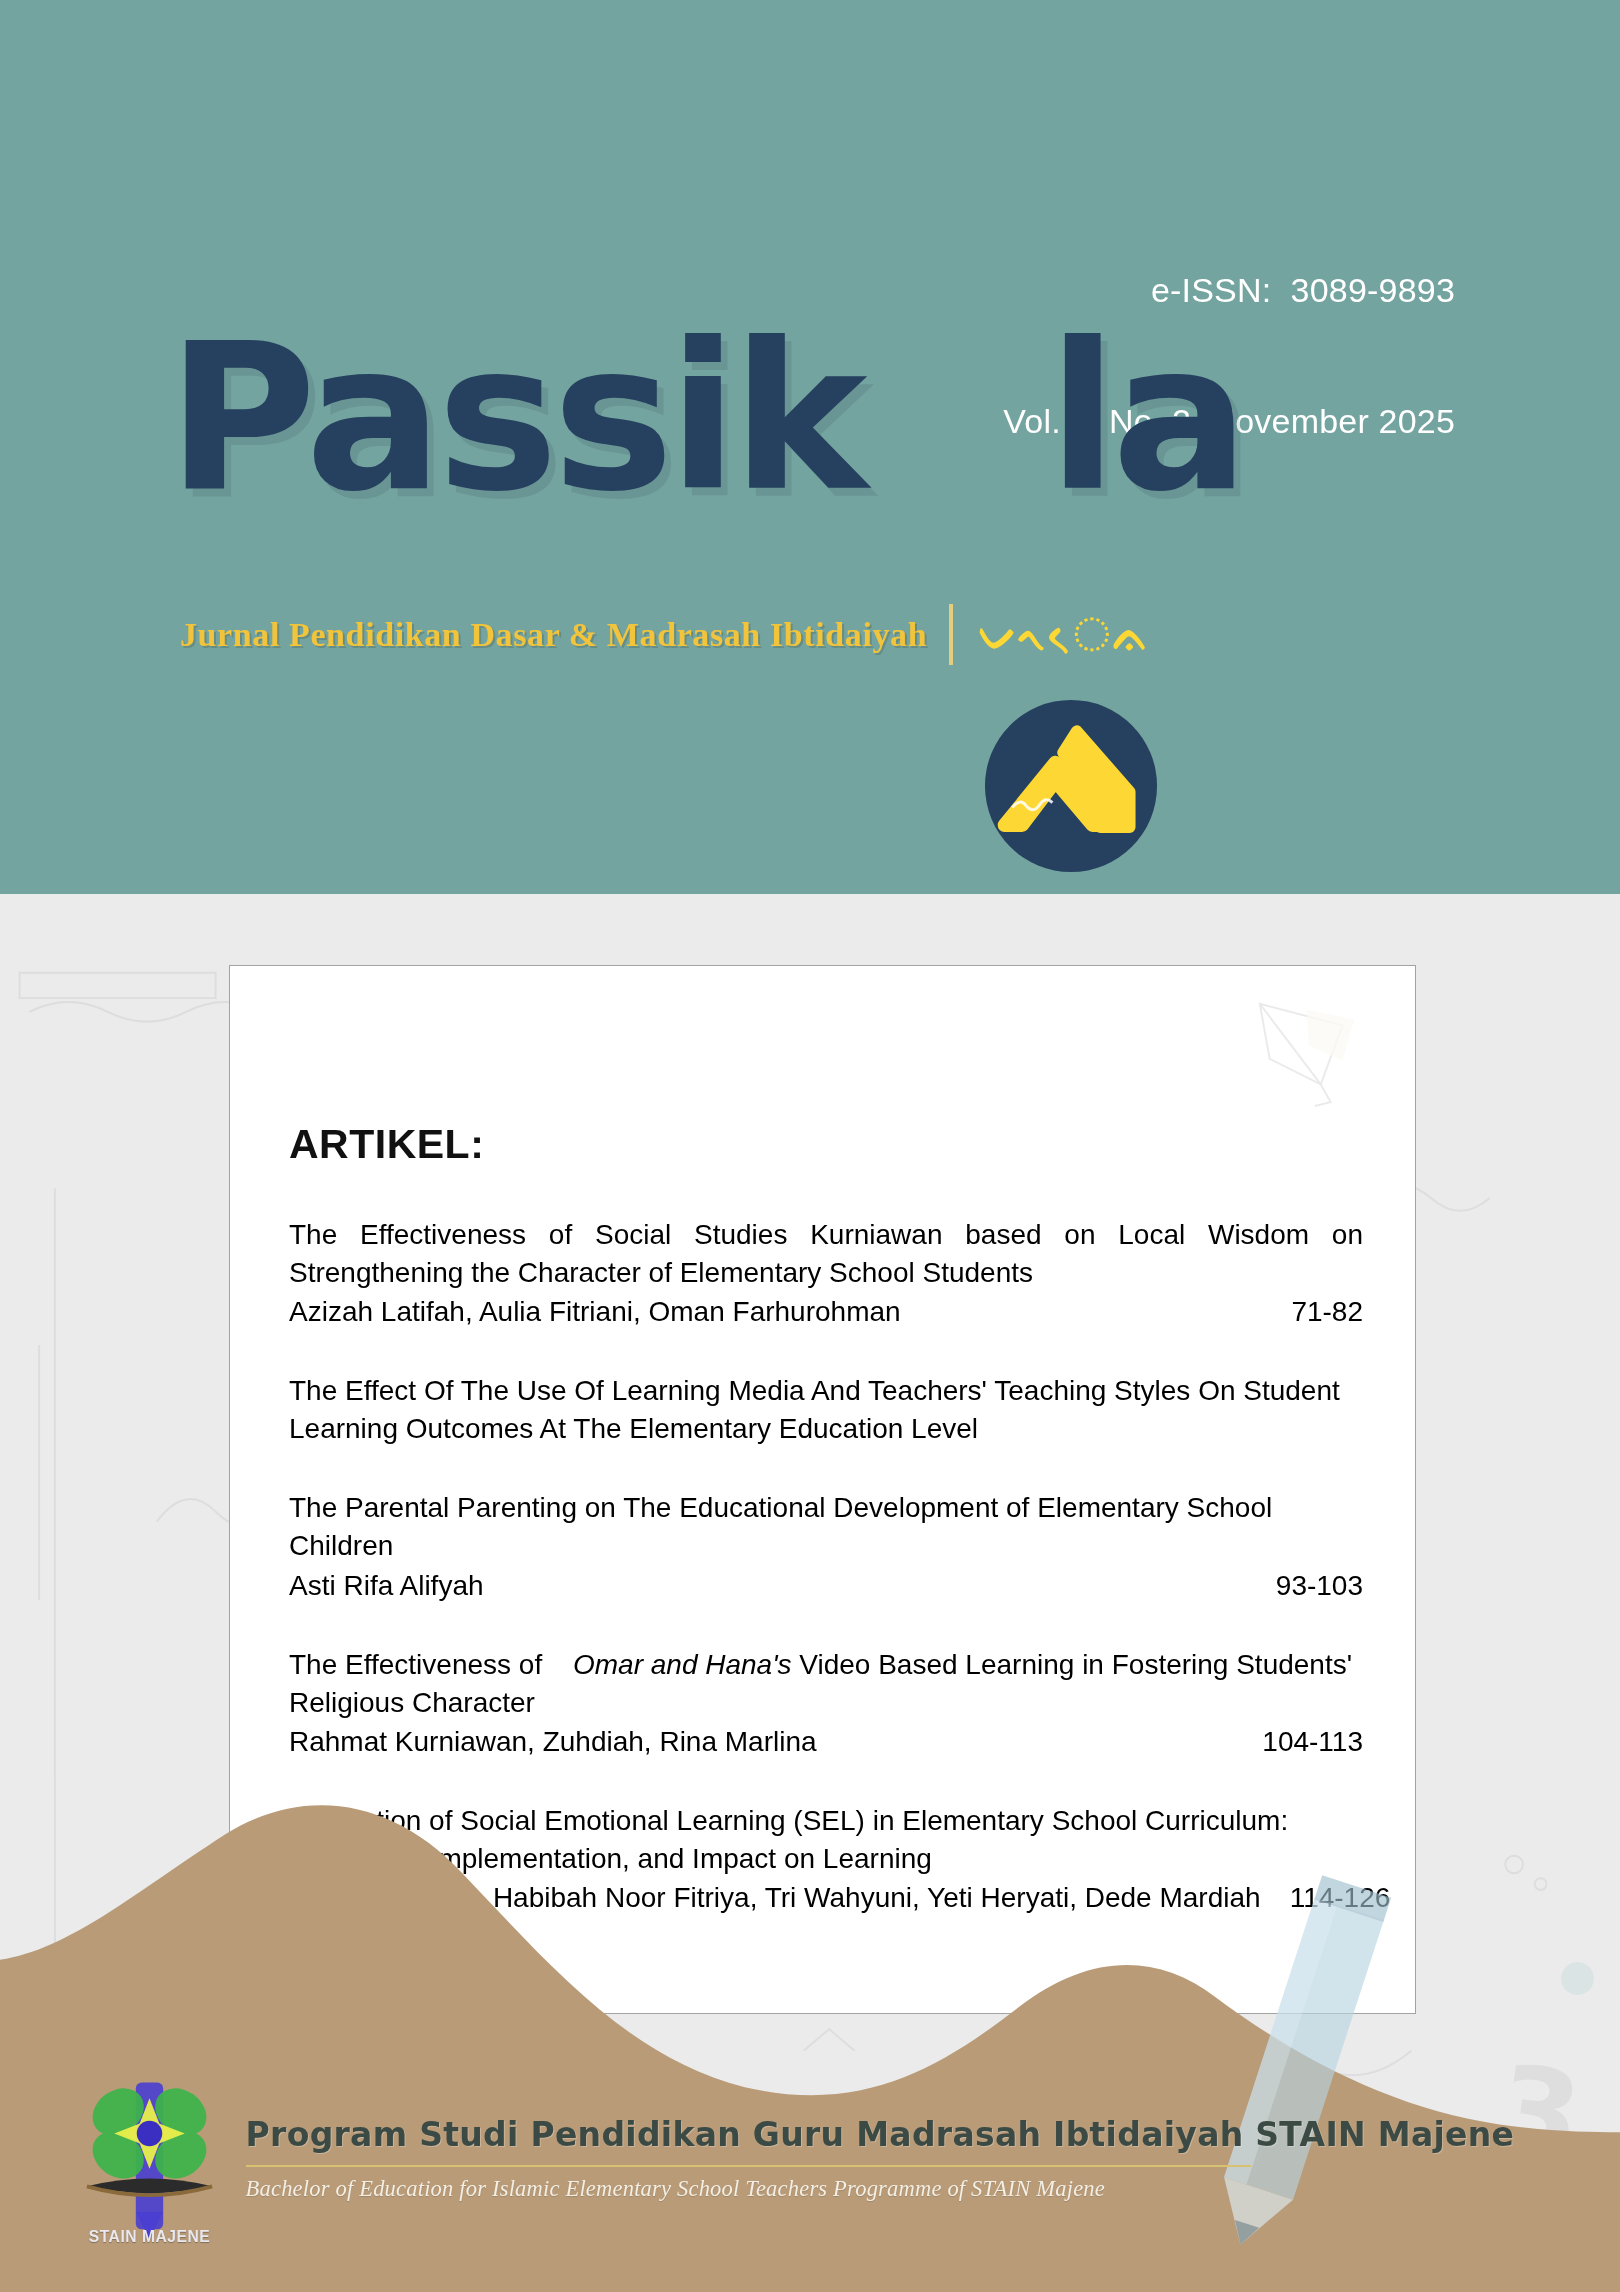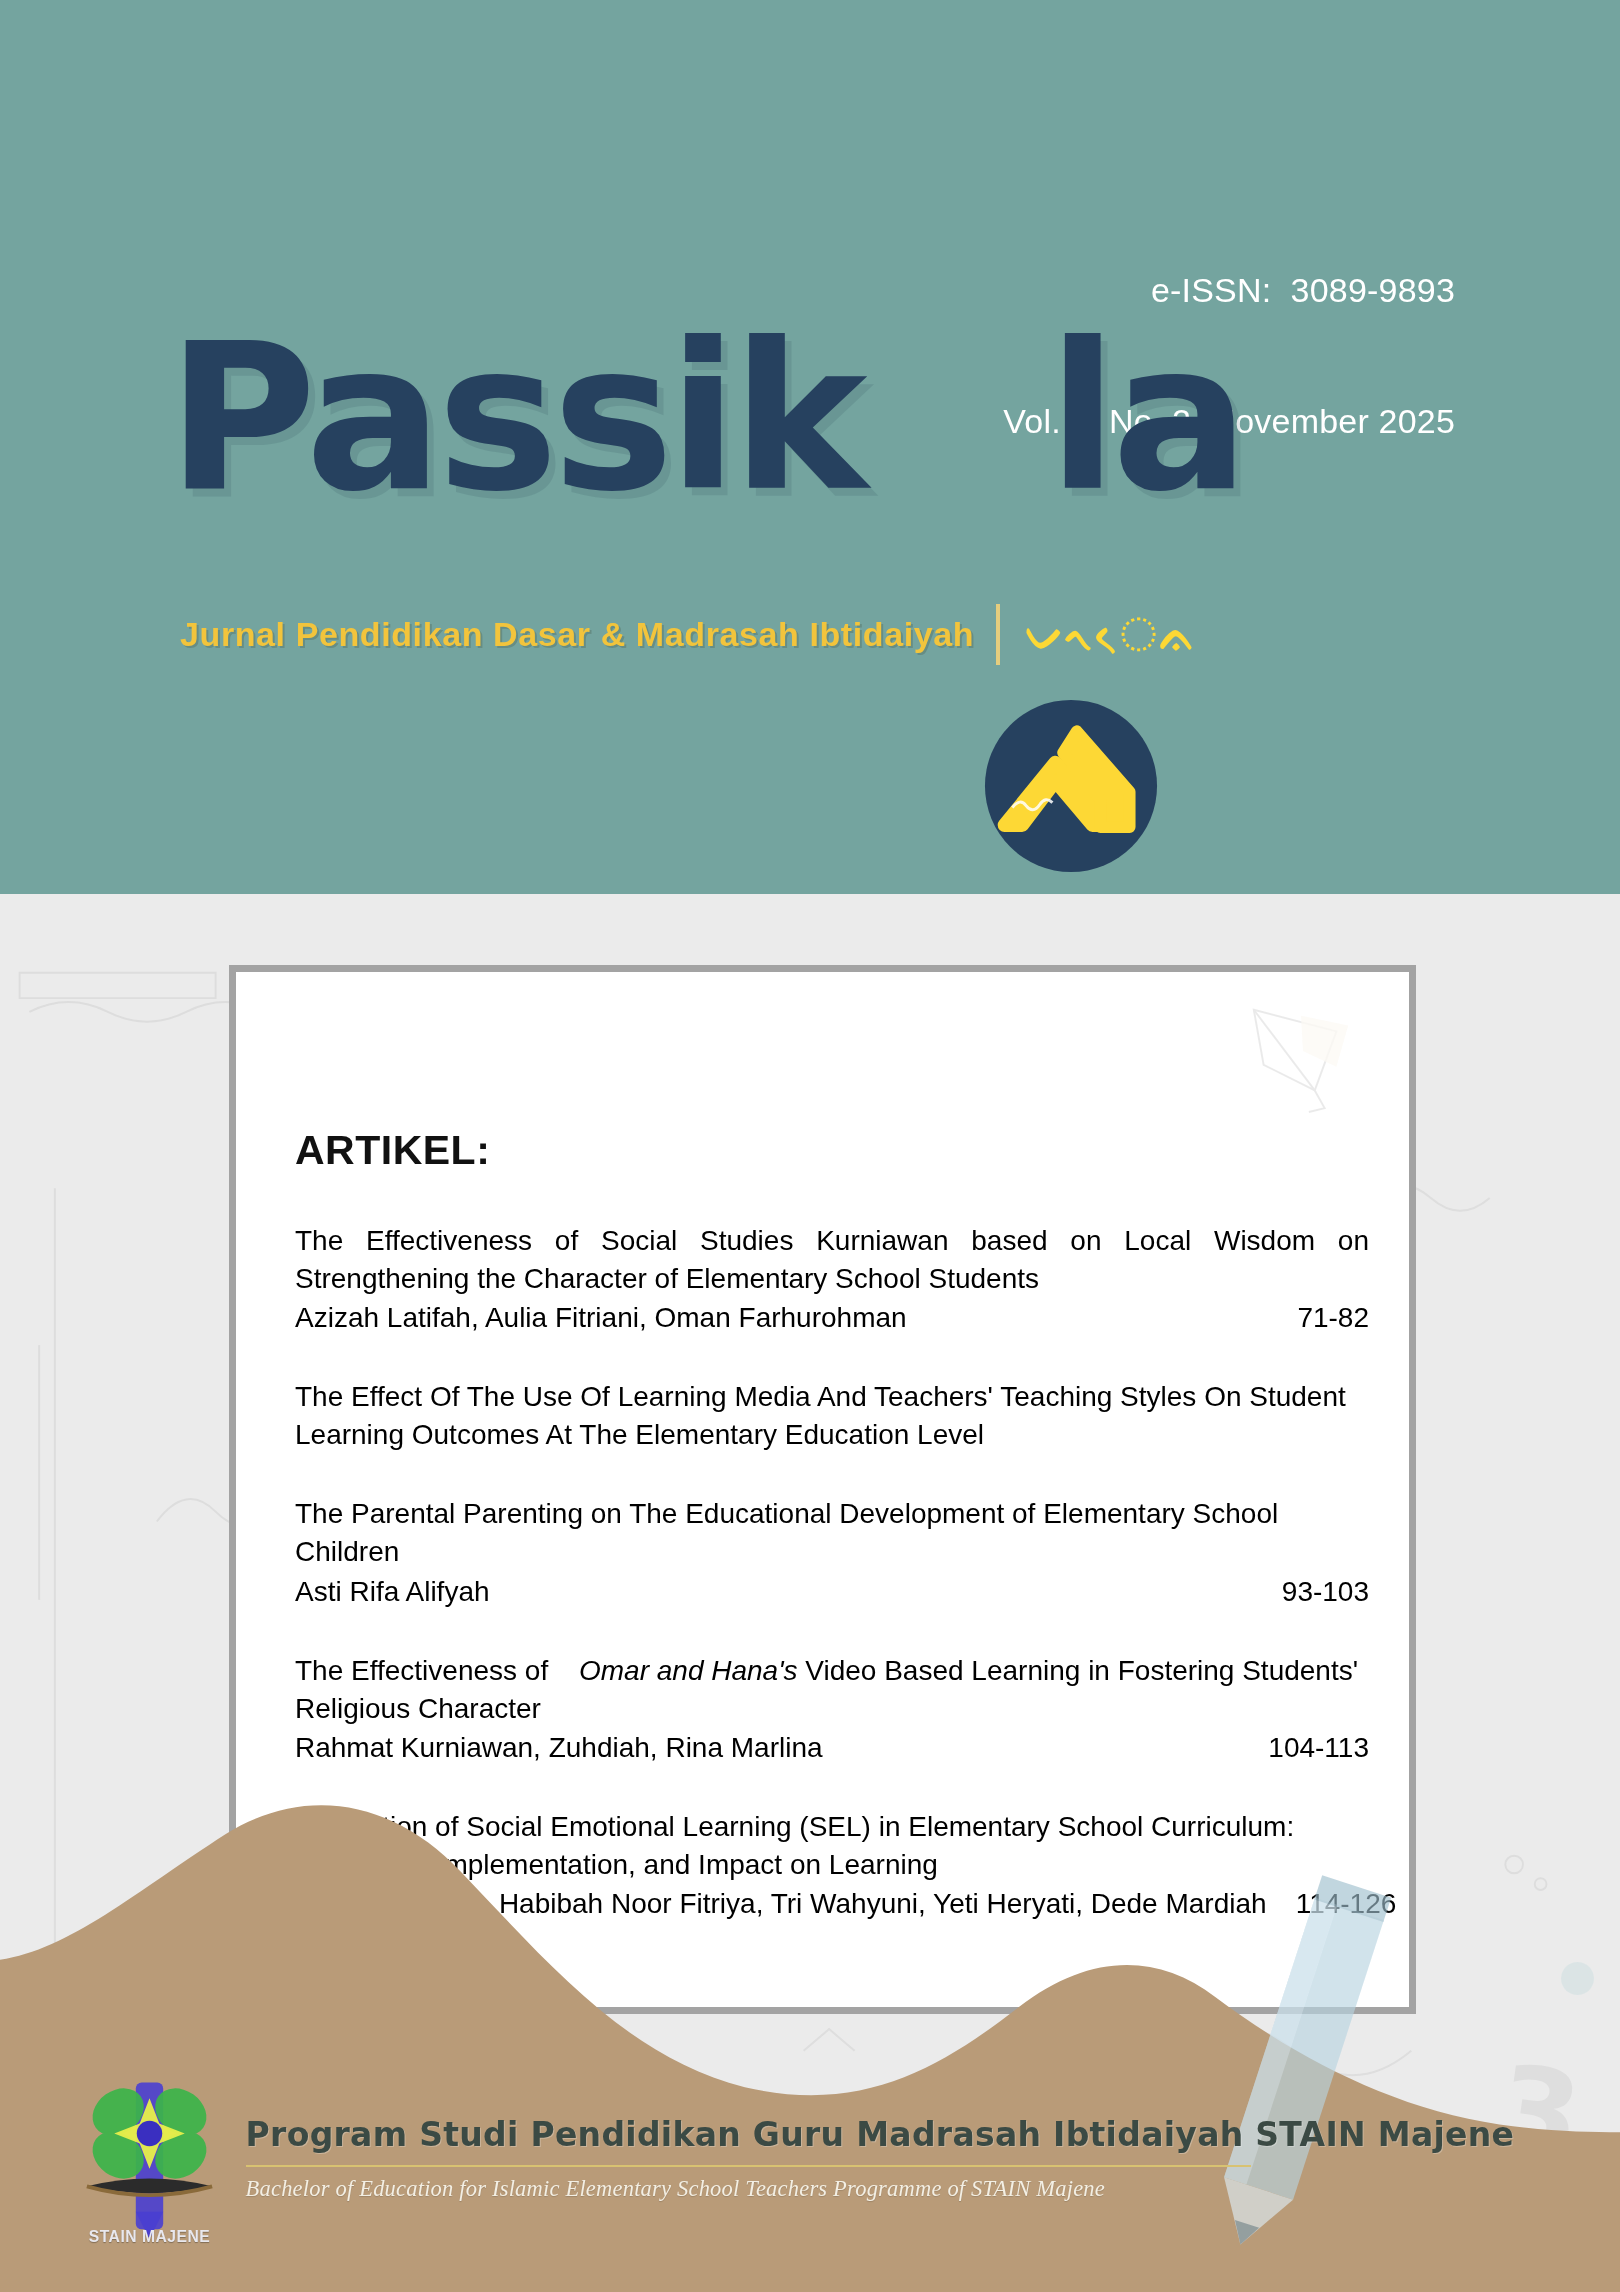--- a/index.html
+++ b/index.html
@@ -47,21 +47,21 @@
     position:absolute; left:983px; top:382px;
     width:176px; height:176px;
   }
 
   .subtitle-row {
     position:absolute; left:180px; top:600px;
     width:1274px; height:69px;
     display:flex; align-items:center;
   }
   .subtitle-text {
-    font-family:Liberation Sans, sans-serif;
+    font-family:Liberation Serif, serif;
     font-size:34px;
     font-weight:bold;
     color:#f2c43c;
     letter-spacing:0.6px;
     text-shadow:2px 2px 0 rgba(60,70,50,0.25);
     white-space:nowrap;
   }
   .subtitle-divider {
     width:3.9px; height:61px; background:#f2d27a;
     margin:0 25.5px 0 21.6px;
@@ -108,21 +108,21 @@
     position:absolute;
     color:rgba(150,150,150,0.30);
     font-family:"DejaVu Sans", sans-serif;
   }
 
   
   .panel {
     position:absolute; left:229px; top:965px;
     width:1187px; height:1049px;
     background:#ffffff;
-    border:7px solid #a3a3a3;
+    border:1px solid #a3a3a3;
     z-index:5;
   }
   .panel-inner { position:relative; padding:0; height:100%; }
 
   .artikel-heading {
     position:absolute; left:59px; top:155px;
     font-size:41px; font-weight:bold; color:#111;
     letter-spacing:0.5px;
   }
 

